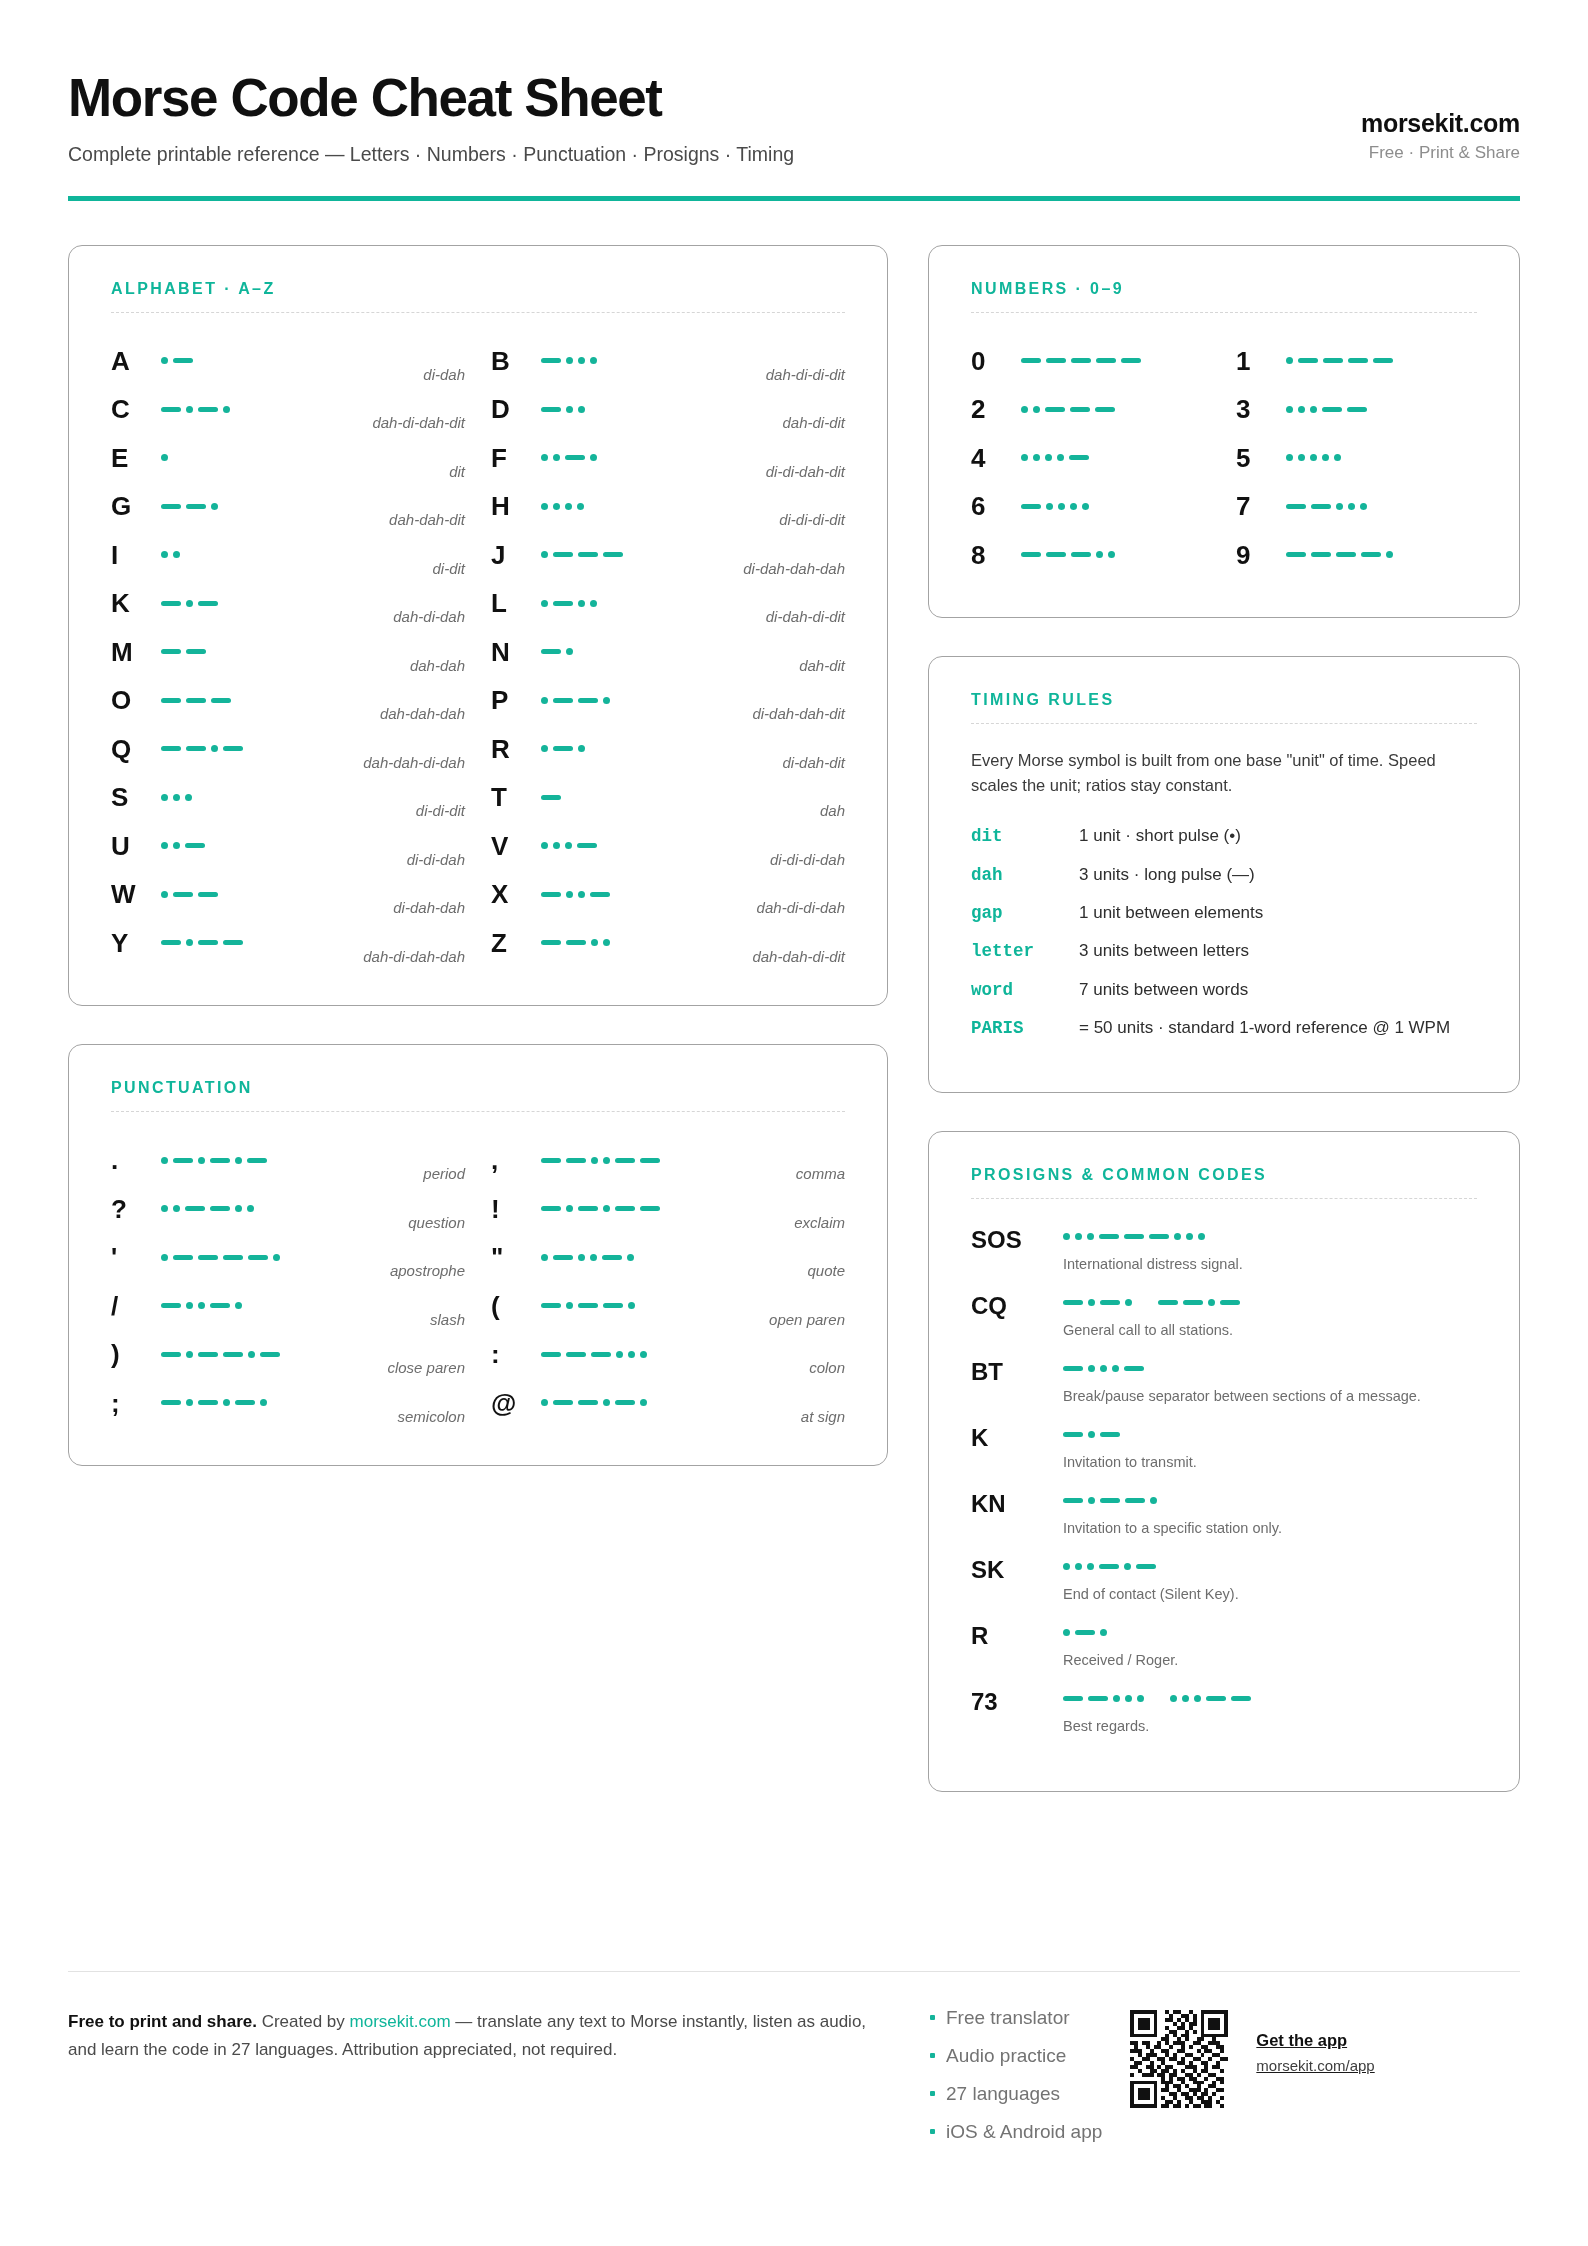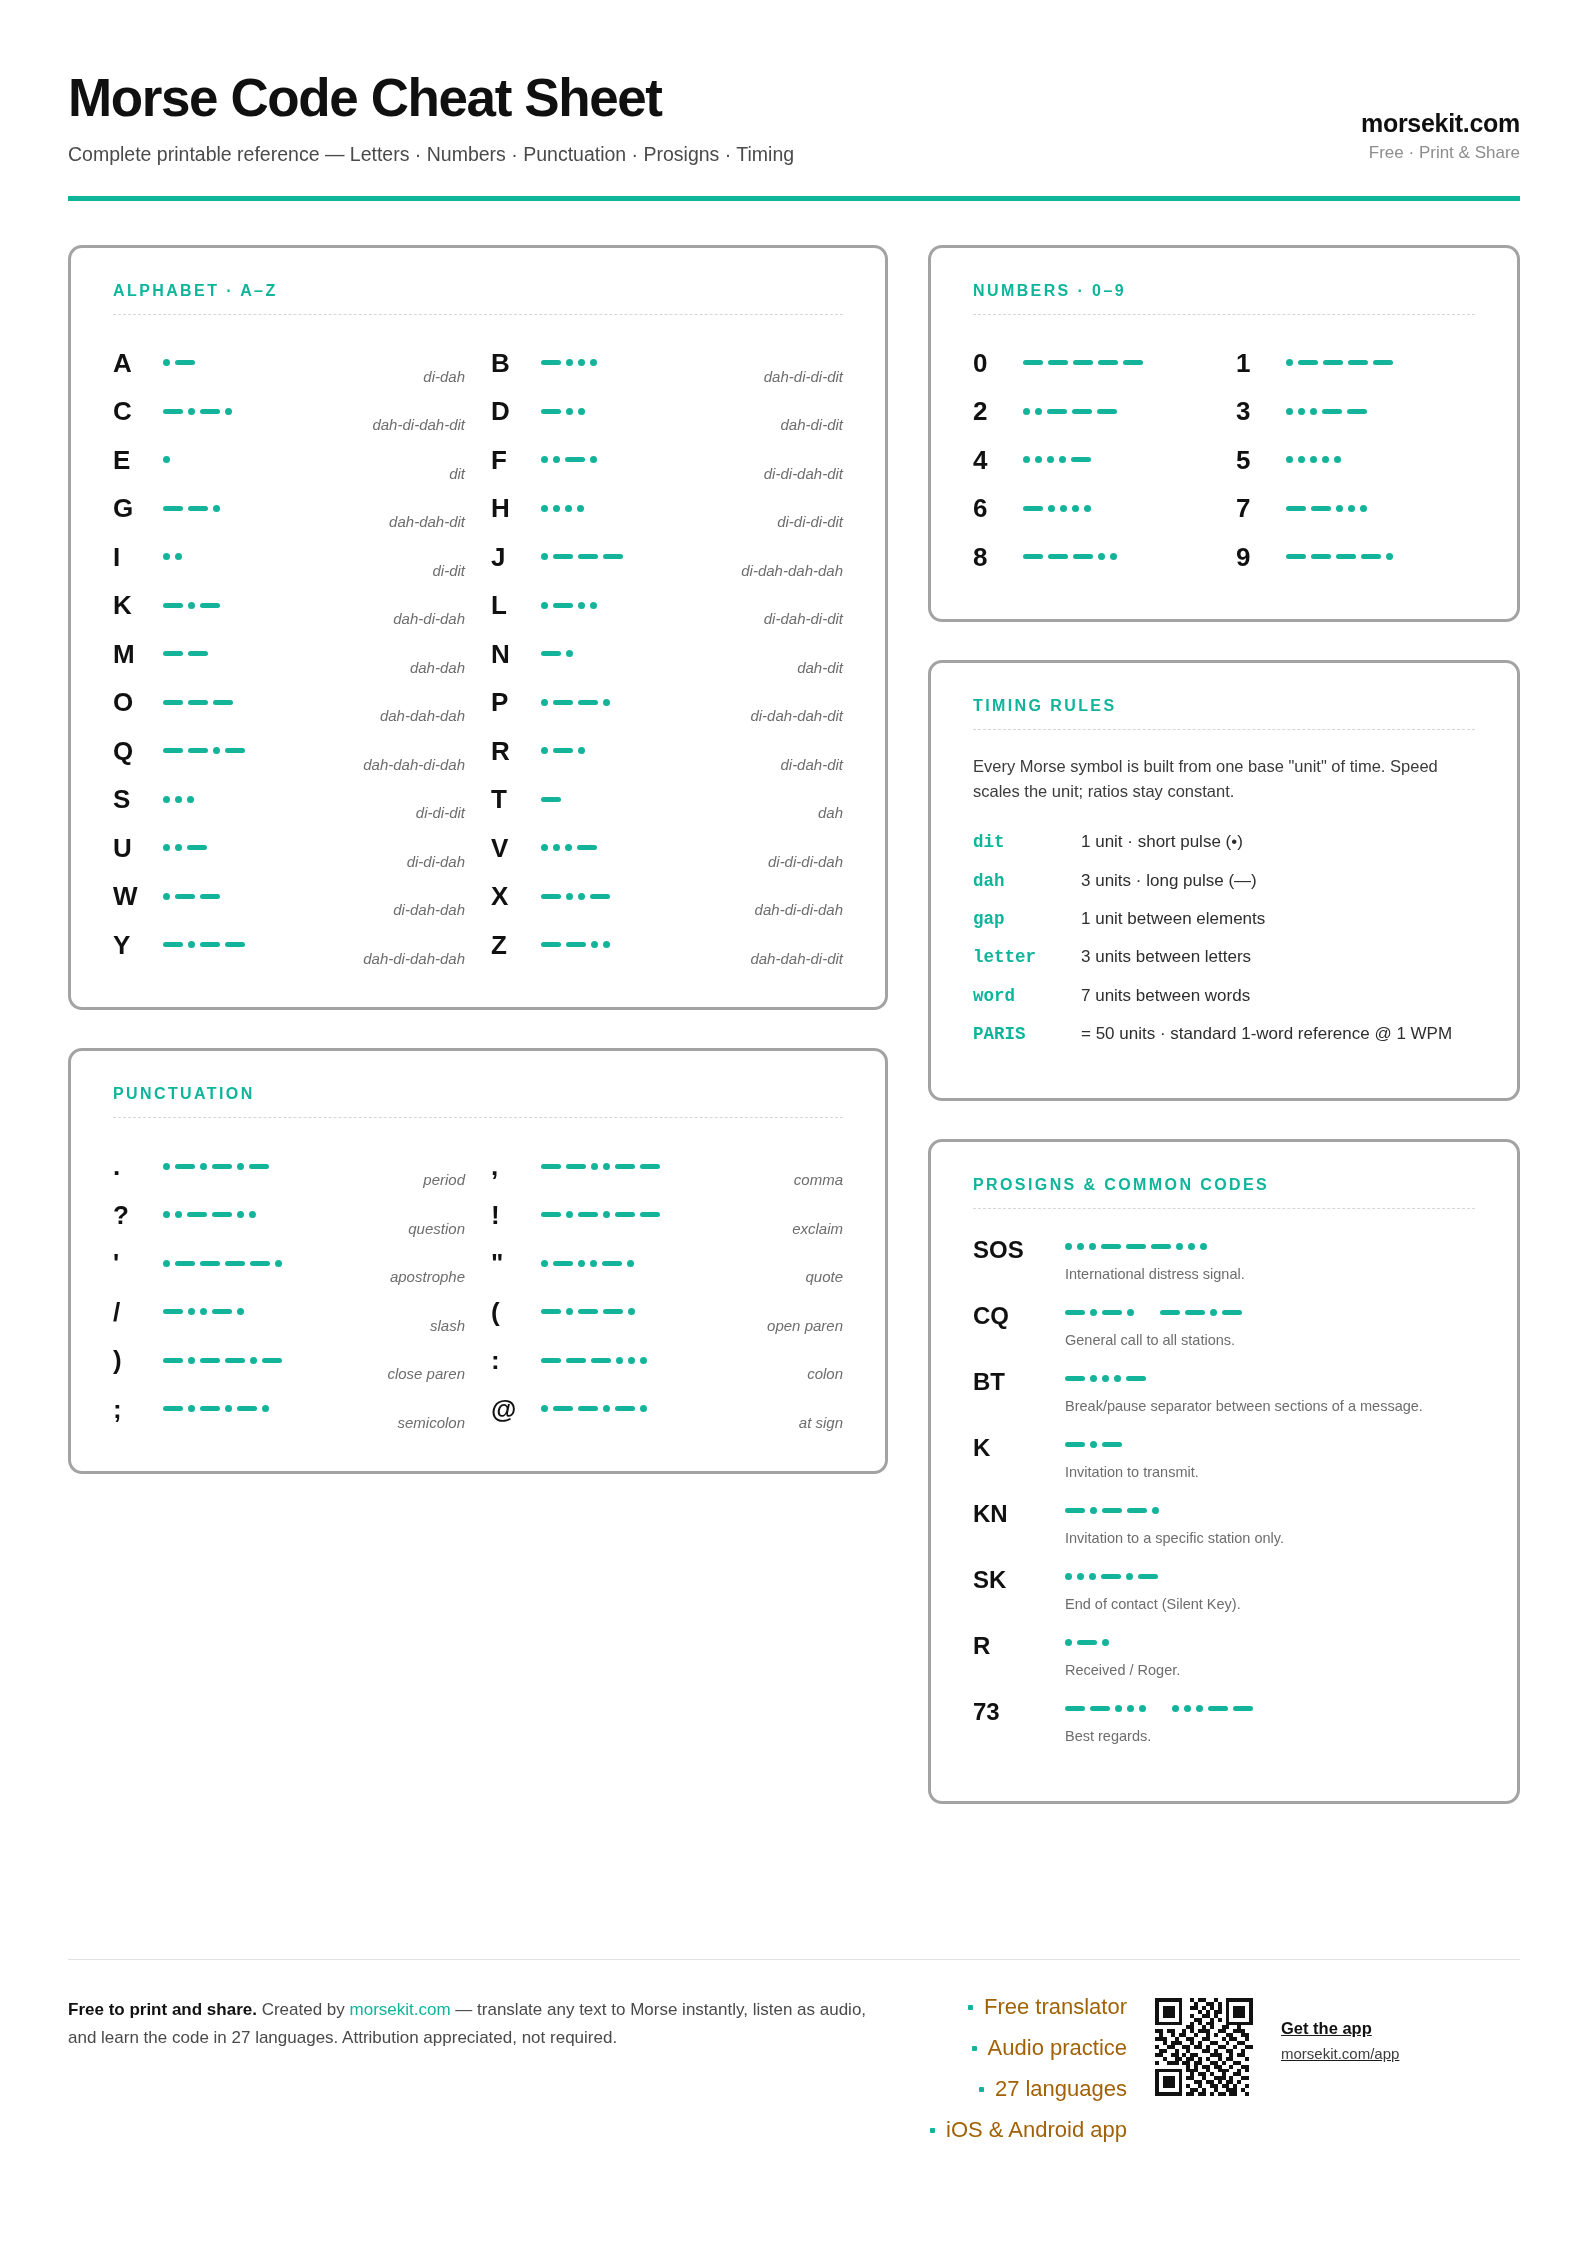--- a/index.html
+++ b/index.html
@@ -68,21 +68,21 @@
   
   .grid {
     display: grid;
     grid-template-columns: 820px 1fr;
     column-gap: 40px;
     margin-top: 44px;
   }
   .col { display: flex; flex-direction: column; gap: 38px; }
 
   .card {
-    border: 3px solid #a3a3a3;
+    border: 1px solid #a3a3a3;
     border-radius: 14px;
     background: #ffffff;
     padding: 34px 42px 38px 42px;
   }
   .card-title {
     font-size: 16px;
     font-weight: 700;
     letter-spacing: 2.4px;
     color: #0FB59A;
     text-transform: uppercase;
@@ -233,29 +233,28 @@
   }
   .footer-text b { color: #111; font-weight: 700; }
   .link-teal { color: #0FB59A; }
   .footer-right {
     display: flex;
     align-items: flex-start;
     gap: 28px;
   }
   .feature-list { list-style: none; margin: 0; padding: 0 0 0 2px; }
   .feature-list li {
-    font-size: 22px;
-    color: #a16207;
+    font-size: 19px;
+    color: #737373;
     line-height: 1;
     margin-bottom: 19px;
     display: flex;
     align-items: center;
     gap: 11px;
     white-space: nowrap;
-    justify-content: flex-end;
   }
   .bullet-dot {
     width: 5px; height: 5px;
     background: #14B49A;
     border-radius: 1px;
     display: inline-block;
     flex: 0 0 auto;
   }
   .qr {
     width: 98px; height: 98px;

